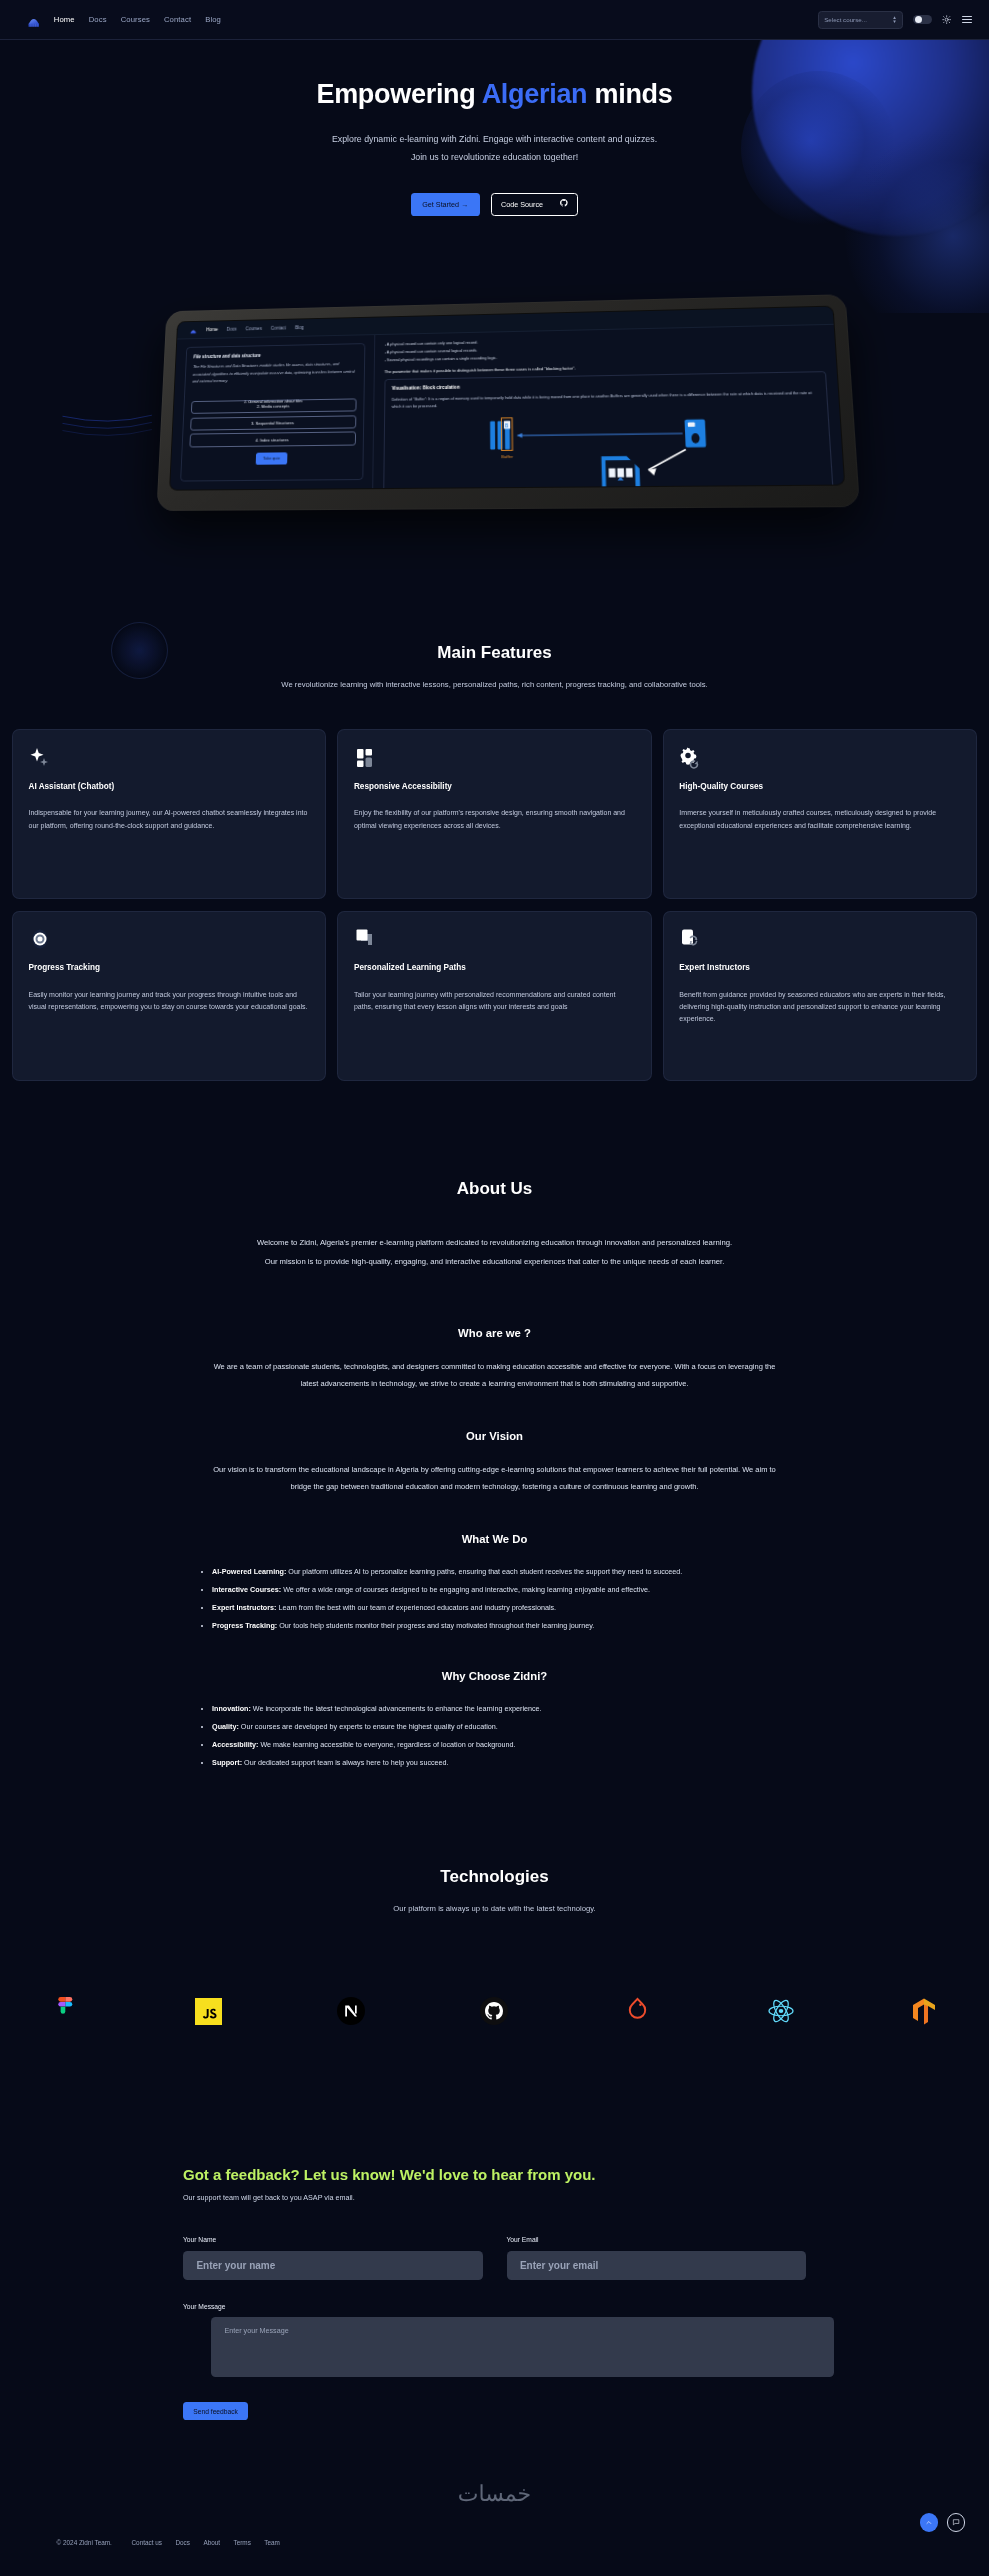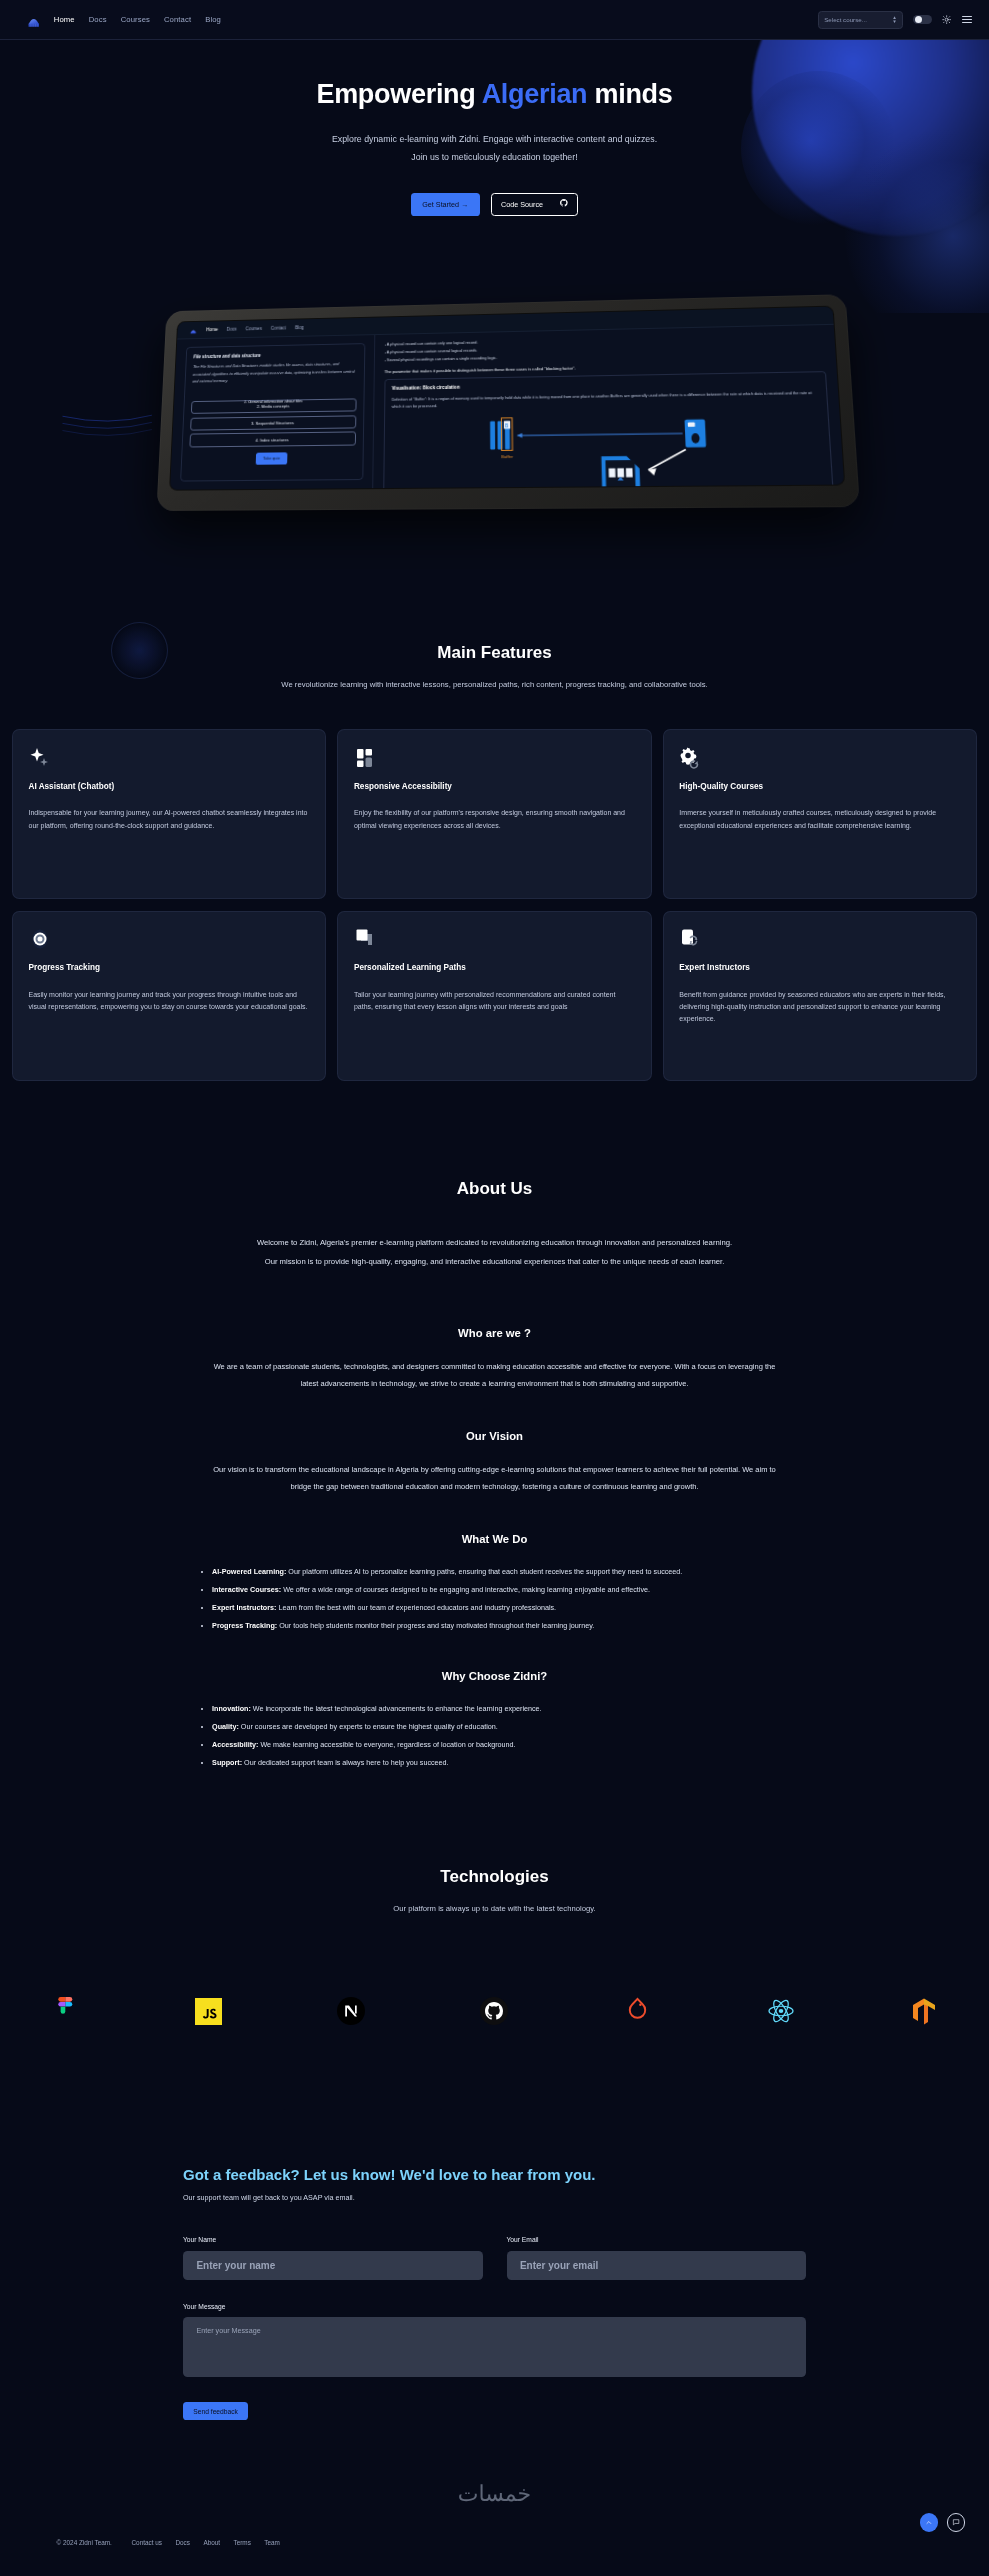--- a/index.html
+++ b/index.html
@@ -260,38 +260,38 @@
   .tech { padding-top: 93px; }
   .tech-row {
     width: 891px; margin: 82px auto 0;
     display:flex; justify-content: space-between; align-items:center;
   }
   .tech-logo { width: 32px; height: 32px; display:flex; align-items:center; justify-content:center; }
 
   
   .feedback { padding-top: 139px; }
   .fb-inner { width: 623px; margin: 0 auto; }
-  .fb-title { font-size: 15px; font-weight:700; color:#7dd3fc; }
+  .fb-title { font-size: 15px; font-weight:700; color:#bef264; }
   .fb-sub { font-size:7.2px; color:#cfd7e8; margin-top: 10.3px; }
   .fb-row { display:flex; gap: 24px; margin-top: 34px; }
   .fb-field { flex:1; }
   .fb-label { font-size:6.7px; color:#e8edf8; margin-bottom: 7.2px; display:block;}
   .fb-input {
     width:100%; height: 29px;
     background:#333a4c; border:none; border-radius:4.6px;
     padding: 0 13.4px; font-size:10px; color:#e8edf8;
     font-family:"Liberation Sans", sans-serif;
     font-weight:bold;
   }
   .fb-input::placeholder { color:#9aa3b8; }
   .fb-textarea {
     width:100%; height: 60px;
     background:#333a4c; border:none; border-radius:4.6px;
     padding: 9.3px 13.4px; font-size:7.2px; color:#e8edf8;
-    resize:none; font-family:"Liberation Sans", sans-serif;
+    resize:none; font-family:"Liberation Sans", sans-serif;margin-left:28px;
   }
   .fb-textarea::placeholder { color:#9aa3b8; }
   .fb-send {
     margin-top: 23px;
     background:#3b76f6; color:#0a0f22; border:none; border-radius:3.6px;
     padding: 5.7px 10.3px; font-size:6.7px; cursor:pointer;
     font-family:"Liberation Sans", sans-serif;
   }
 
   
@@ -370,21 +370,21 @@
 <section class="hero">
   <div class="hero-blob blob-a"></div>
   <div class="hero-blob blob-b"></div>
   <div class="hero-blob blob-c"></div>
 
   <h1 class="hero-title">
     <span>Empowering </span><span class="accent">Algerian</span><span> minds</span>
   </h1>
   <div class="hero-sub">
     <div>Explore dynamic e-learning with Zidni. Engage with interactive content and quizzes.</div>
-    <div>Join us to meticulously education together!</div>
+    <div>Join us to revolutionize education together!</div>
   </div>
   <div class="hero-btns">
     <button class="btn-primary">Get Started  →</button>
     <button class="btn-ghost">
       <span>Code Source</span>
       <span>
         <svg viewBox="0 0 16 16" width="7.7" height="7.7" fill="#ffffff">
           <path d="M8 0C3.58 0 0 3.58 0 8c0 3.54 2.29 6.53 5.47 7.59.4.07.55-.17.55-.38 0-.19-.01-.82-.01-1.49-2.01.37-2.53-.49-2.69-.94-.09-.23-.48-.94-.82-1.13-.28-.15-.68-.52-.01-.53.63-.01 1.08.58 1.23.82.72 1.21 1.87.87 2.33.66.07-.52.28-.87.51-1.07-1.78-.2-3.64-.89-3.64-3.95 0-.87.31-1.59.82-2.15-.08-.2-.36-1.02.08-2.12 0 0 .67-.21 2.2.82a7.4 7.4 0 014 0c1.53-1.04 2.2-.82 2.2-.82.44 1.1.16 1.92.08 2.12.51.56.82 1.27.82 2.15 0 3.07-1.87 3.75-3.65 3.95.29.25.54.73.54 1.48 0 1.07-.01 1.93-.01 2.2 0 .21.15.46.55.38A8.01 8.01 0 0016 8c0-4.42-3.58-8-8-8z"></path>
         </svg>
       </span>

